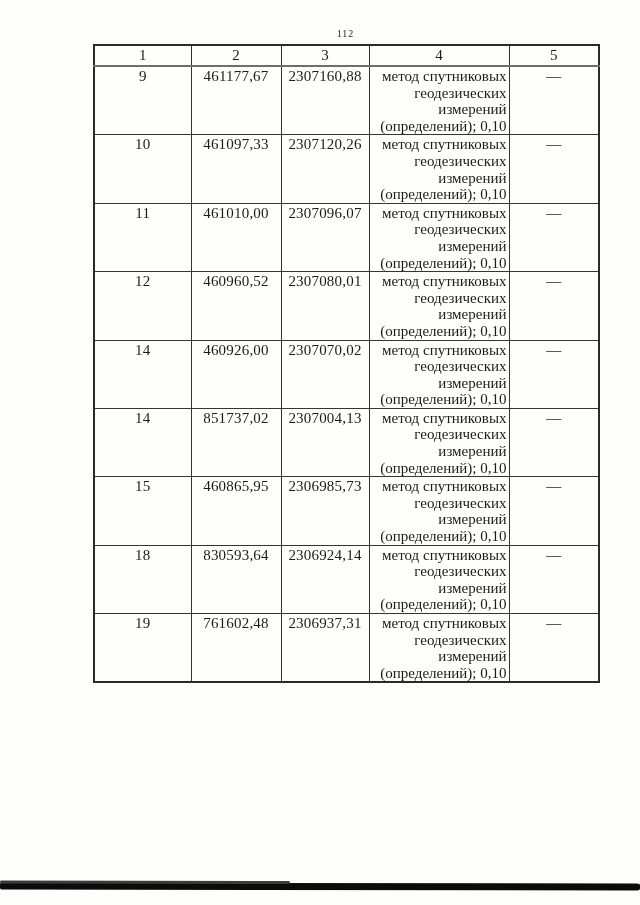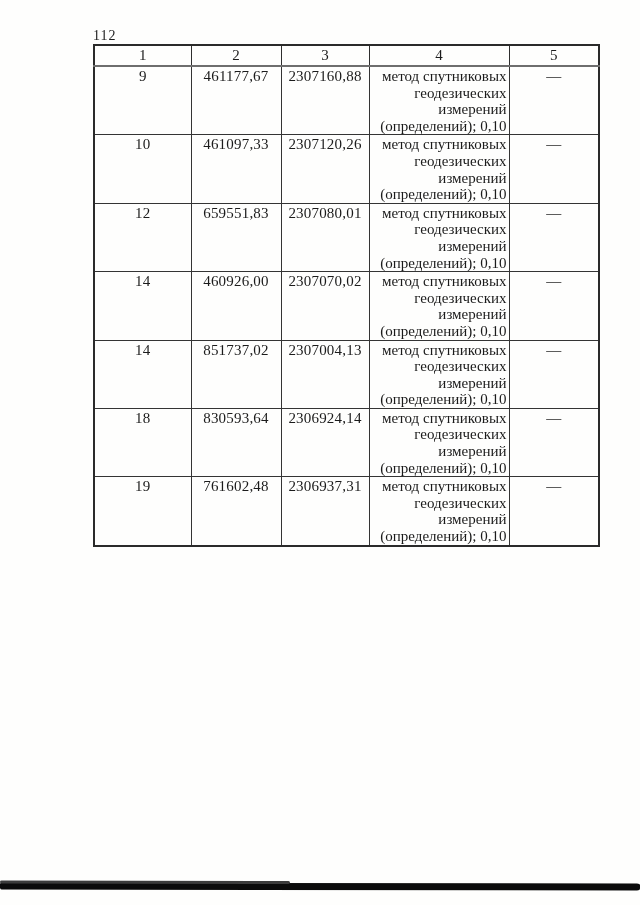--- a/index.html
+++ b/index.html
@@ -10,22 +10,22 @@
     background: #fefefd;
     font-family: "Liberation Serif", serif;
     color: #1b1b1b;
     overflow: hidden;
   }
   .page-number {
     position: absolute;
     top: 28px;
     left: 93px;
     width: 505px;
-    text-align: left;
-    font-size: 14px;
+    text-align: center;
+    font-size: 10px;
     letter-spacing: 1px;
   }
   table.coords {
     position: absolute;
     left: 93px;
     top: 44px;
     width: 505px;
     border-collapse: collapse;
     table-layout: fixed;
     border: 2px solid #2a2a2a;
@@ -115,22 +115,32 @@
           <td class="c-num">10</td>
           <td class="c-num">461097,33</td>
           <td class="c-num">2307120,26</td>
           <td class="c-method">метод спутниковых
 геодезических
 измерений
 (определений); 0,10</td>
           <td class="c-dash">—</td>
         </tr>
         <tr>
+          <td class="c-num">11</td>
+          <td class="c-num">461010,00</td>
+          <td class="c-num">2307096,07</td>
+          <td class="c-method">метод спутниковых
+геодезических
+измерений
+(определений); 0,10</td>
+          <td class="c-dash">—</td>
+        </tr>
+        <tr>
           <td class="c-num">12</td>
-          <td class="c-num">659551,83</td>
+          <td class="c-num">460960,52</td>
           <td class="c-num">2307080,01</td>
           <td class="c-method">метод спутниковых
 геодезических
 измерений
 (определений); 0,10</td>
           <td class="c-dash">—</td>
         </tr>
         <tr>
           <td class="c-num">14</td>
           <td class="c-num">460926,00</td>
@@ -145,20 +155,30 @@
           <td class="c-num">14</td>
           <td class="c-num">851737,02</td>
           <td class="c-num">2307004,13</td>
           <td class="c-method">метод спутниковых
 геодезических
 измерений
 (определений); 0,10</td>
           <td class="c-dash">—</td>
         </tr>
         <tr>
+          <td class="c-num">15</td>
+          <td class="c-num">460865,95</td>
+          <td class="c-num">2306985,73</td>
+          <td class="c-method">метод спутниковых
+геодезических
+измерений
+(определений); 0,10</td>
+          <td class="c-dash">—</td>
+        </tr>
+        <tr>
           <td class="c-num">18</td>
           <td class="c-num">830593,64</td>
           <td class="c-num">2306924,14</td>
           <td class="c-method">метод спутниковых
 геодезических
 измерений
 (определений); 0,10</td>
           <td class="c-dash">—</td>
         </tr>
         <tr>

